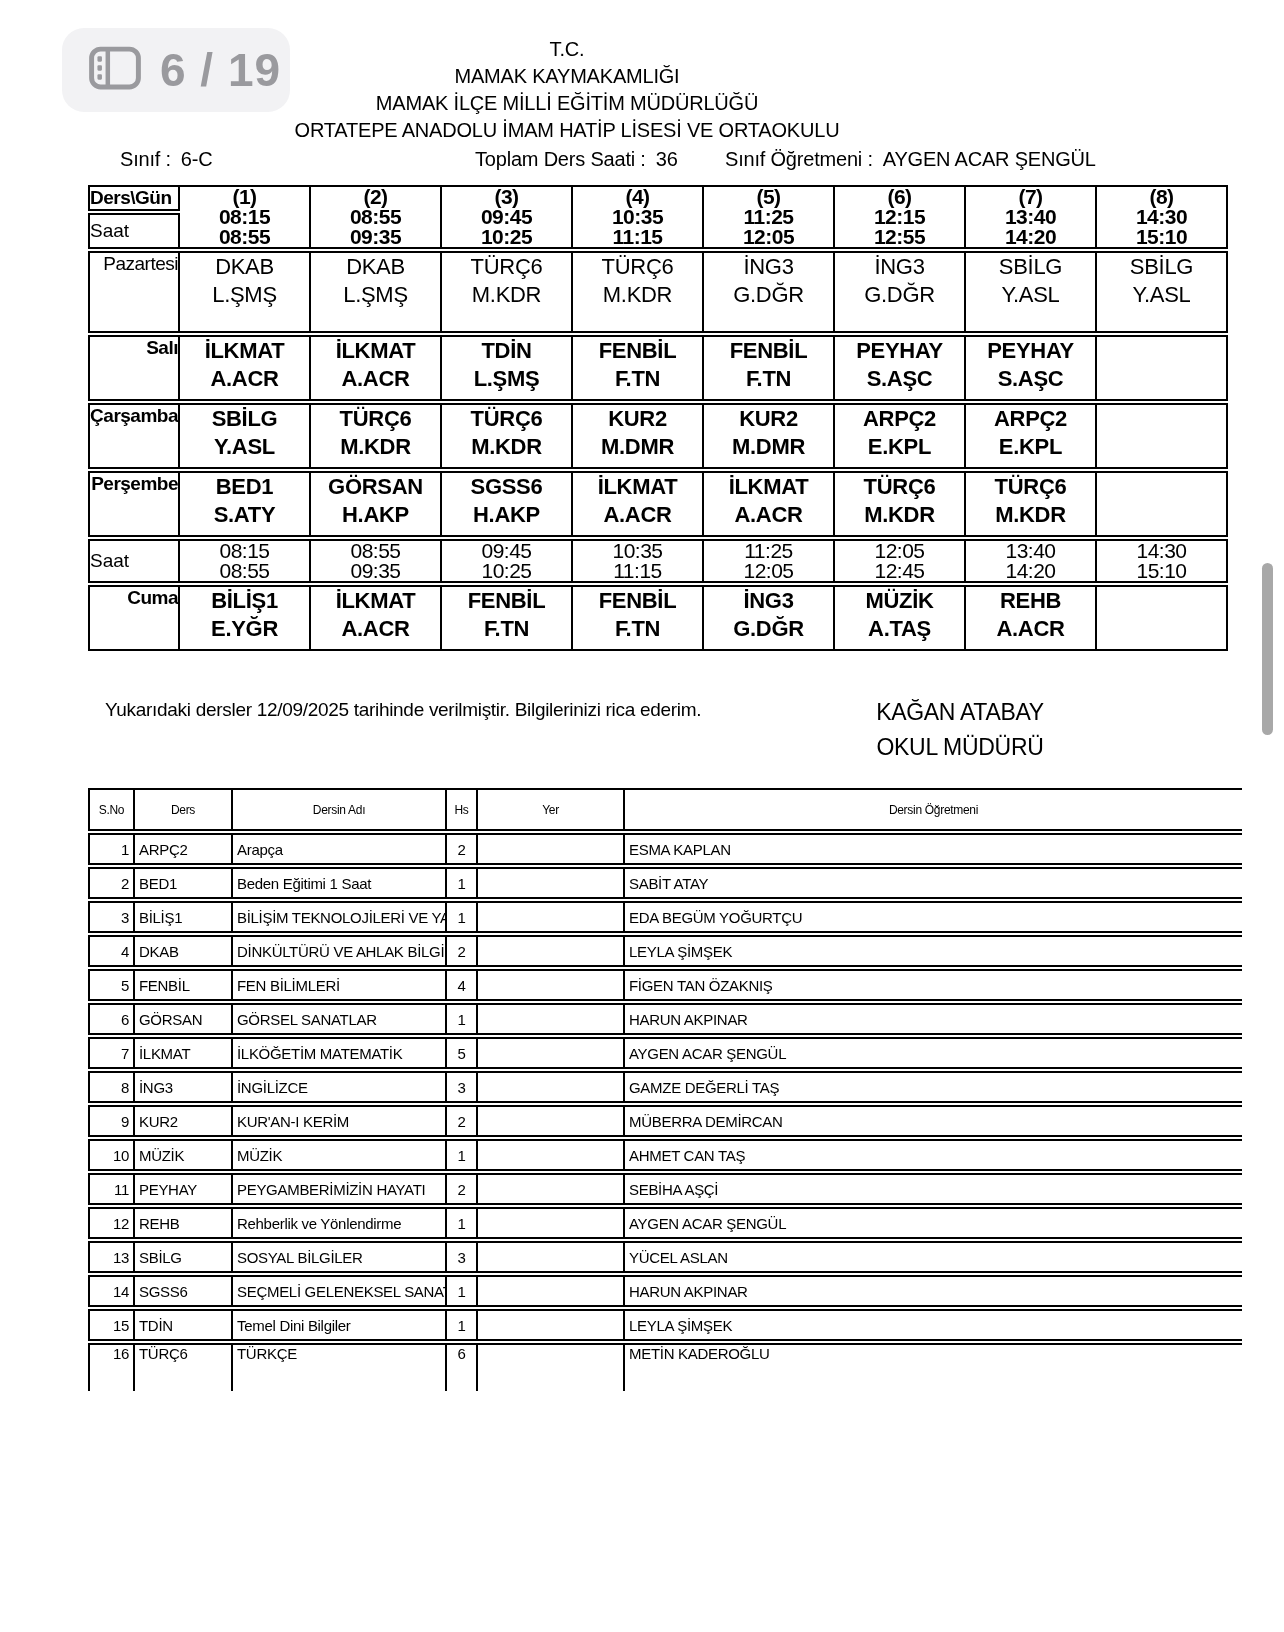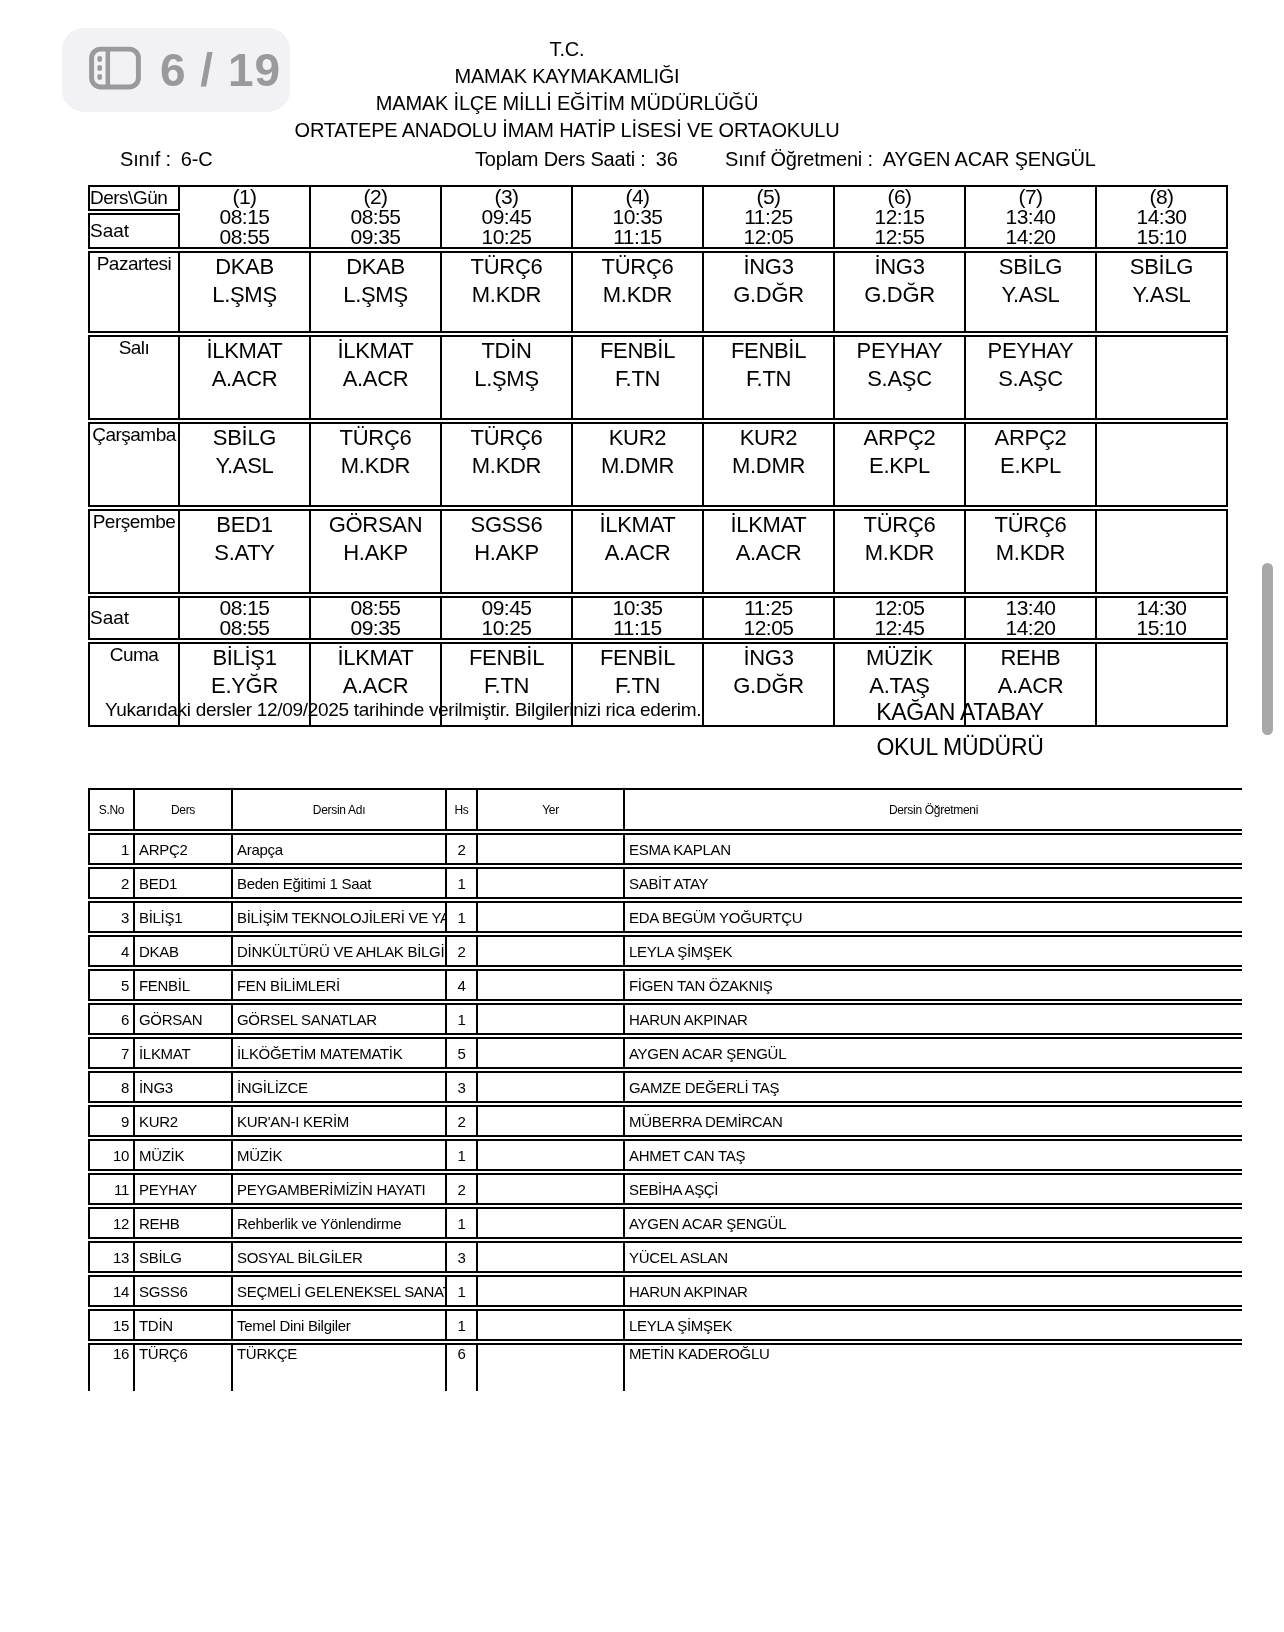--- a/index.html
+++ b/index.html
@@ -16,26 +16,26 @@
   .inforow{position:absolute;top:148px;left:0;width:1284px;font-size:20px;letter-spacing:-0.2px;}
   .inf-class{position:absolute;left:120px;top:0;}
   .inf-total{position:absolute;left:475px;top:0;}
   .inf-teach{position:absolute;left:725px;top:0;}
   .inf-val{margin-left:10px;}
   
   .tt-wrap{position:absolute;left:88px;top:183px;}
   table.tt{border-collapse:separate;border-spacing:0 2px;table-layout:fixed;width:1140px;}
   table.tt td{box-sizing:border-box;border:2px solid #000;border-left:0;padding:0;overflow:hidden;}
   table.tt td.fc{border-left:2px solid #000;}
-  .r-hdr{height:24px;} .r-saat1{height:35px;} .r-paz{height:82px;}
-  .r-day{height:85px;} .r-saat2{height:41px;}
+  .r-hdr{height:24px;font-weight:bold;} .r-saat1{height:35px;} .r-paz{height:82px;}
+  .r-day{height:66px;font-weight:bold;} .r-saat2{height:41px;}
   td.corner{font-size:19px;text-align:left;padding-left:4px;vertical-align:middle;letter-spacing:-0.5px;}
   td.pc{text-align:center;vertical-align:top;font-size:21px;line-height:20px;padding-top:1px;letter-spacing:-0.5px;}
   td.sl{font-size:19px;text-align:left;padding-left:5px;vertical-align:middle;}
-  td.dl{font-size:19px;text-align:center;padding:30px 0 0 5px;vertical-align:top;letter-spacing:-0.5px;}
+  td.dl{font-size:19px;text-align:right;padding:30px 0 0 5px;vertical-align:top;letter-spacing:-0.5px;}
   td.dc{vertical-align:top;text-align:center;padding-top:4px;font-size:22px;line-height:28px;letter-spacing:-0.3px;}
   td.st{text-align:center;font-size:21px;line-height:20px;vertical-align:middle;letter-spacing:-0.5px;}
   
   .note{position:absolute;left:105px;top:699px;font-size:19px;letter-spacing:-0.3px;}
   .principal{position:absolute;left:870px;top:699px;width:180px;text-align:center;font-size:23px;letter-spacing:-0.3px;}
   .principal .title{margin-top:8px;}
   
   .ct-wrap{position:absolute;left:88px;top:786px;}
   table.ct{border-collapse:separate;border-spacing:0 2px;table-layout:fixed;width:1154px;}
   table.ct th,table.ct td{box-sizing:border-box;border:2px solid #000;border-left:0;

